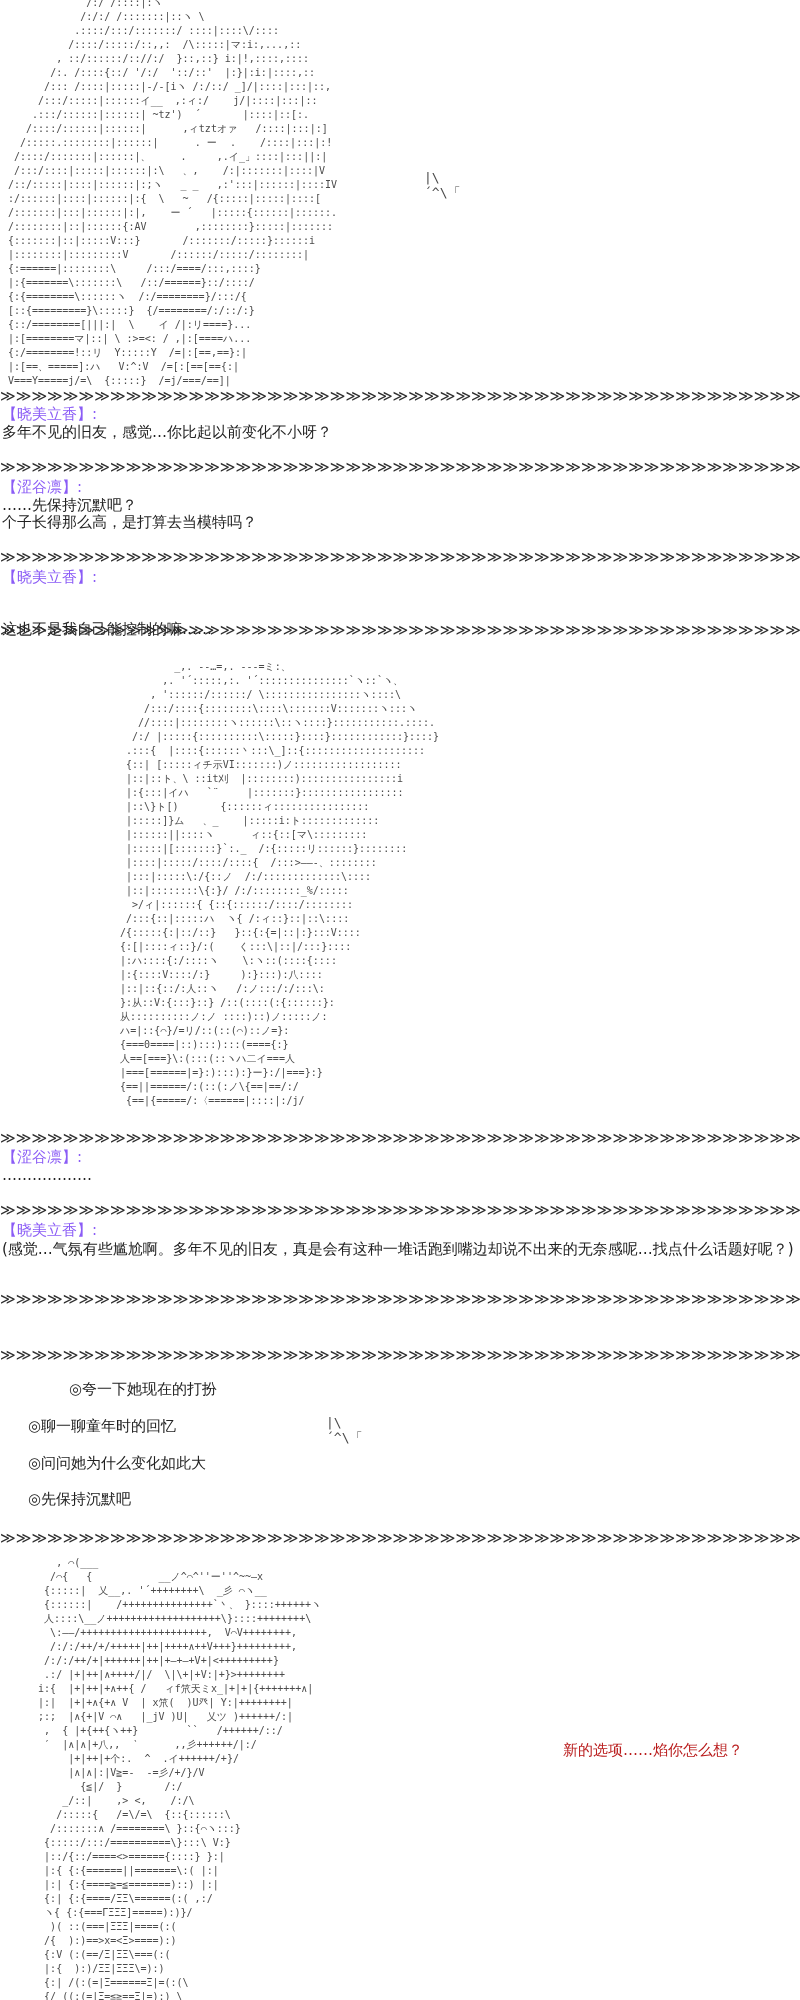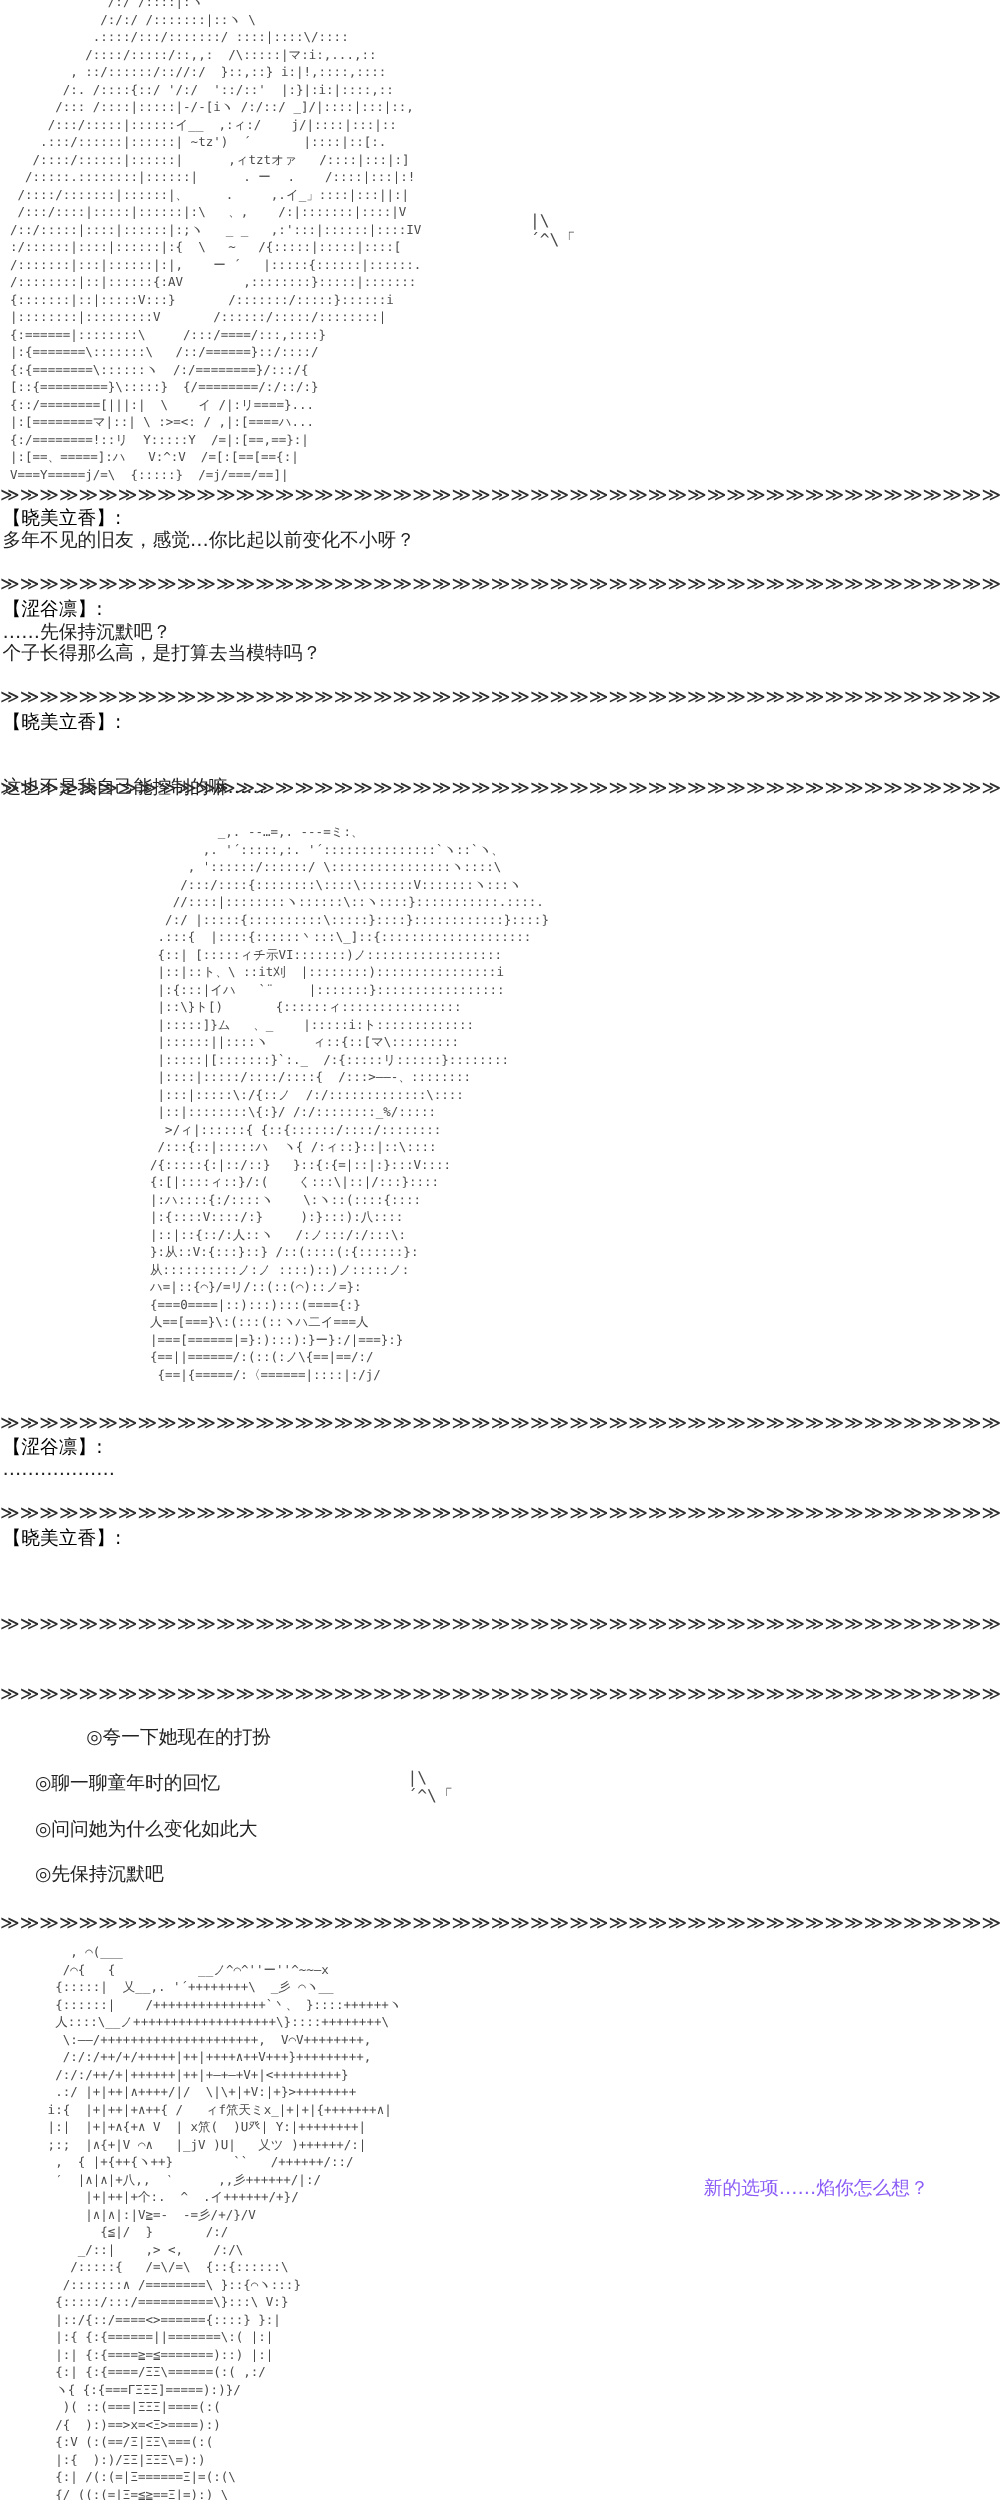--- a/index.html
+++ b/index.html
@@ -1,25 +1,25 @@
 <!DOCTYPE html>
 <html><head>
 <meta charset="utf-8">
 <style>
   html,body{margin:0;padding:0;}
   body{background:#ffffff;font-family:"DejaVu Sans",sans-serif;}
   #canvas{position:relative;width:800px;height:2000px;background:#ffffff;overflow:hidden;color:#2e2e2e;}
   .art{position:absolute;margin:0;font-family:"DejaVu Sans Mono",monospace;font-size:10px;line-height:14px;color:#4a4a4a;white-space:pre;letter-spacing:0;}
   .doodle{position:absolute;margin:0;font-family:"DejaVu Sans Mono",monospace;font-size:13px;line-height:15px;color:#4a4a4a;white-space:pre;}
   .sep{position:absolute;left:0;width:800px;height:16px;overflow:hidden;white-space:nowrap;font-size:15px;line-height:16px;color:#2e2e2e;letter-spacing:0;}
-  .spk{position:absolute;left:2px;font-size:15px;line-height:17px;color:#000000;white-space:nowrap;}
+  .spk{position:absolute;left:2px;font-size:15px;line-height:17px;color:#8b5cf6;white-space:nowrap;}
   .dlg{position:absolute;left:2px;font-size:15px;line-height:17px;color:#222;white-space:nowrap;}
   .para{position:absolute;left:2px;width:792px;font-size:15px;line-height:19px;color:#222;}
   .choice{position:absolute;left:28px;font-size:15px;line-height:17px;color:#222;white-space:nowrap;cursor:pointer;}
-  .sidenote{position:absolute;font-size:15px;color:#8b5cf6;white-space:nowrap;text-align:right;}
+  .sidenote{position:absolute;font-size:15px;color:#b91c1c;white-space:nowrap;text-align:right;}
 </style>
 </head>
 <body>
 
 <div id="canvas">
 
   <pre class="art" style="top:-4px;left:8px;">             /:/ /::::|:ヽ
             /:/:/ /:::::::|::ヽ \
            .::::/:::/:::::::/ ::::|::::\/::::
           /::::/:::::/::,,:  /\:::::|マ:i:,...,::
@@ -102,20 +102,21 @@
    {==|{=====/:〈======|::::|:/j/</pre>
 
   <div class="sep" style="top:1130px;">≫≫≫≫≫≫≫≫≫≫≫≫≫≫≫≫≫≫≫≫≫≫≫≫≫≫≫≫≫≫≫≫≫≫≫≫≫≫≫≫≫≫≫≫≫≫≫≫≫≫≫≫≫≫≫≫≫≫≫≫≫≫≫≫≫≫≫≫≫≫</div>
 
   <div class="spk" style="top:1149px;">【涩谷凛】:</div>
   <div class="dlg" style="top:1167px;">………………</div>
 
   <div class="sep" style="top:1202px;">≫≫≫≫≫≫≫≫≫≫≫≫≫≫≫≫≫≫≫≫≫≫≫≫≫≫≫≫≫≫≫≫≫≫≫≫≫≫≫≫≫≫≫≫≫≫≫≫≫≫≫≫≫≫≫≫≫≫≫≫≫≫≫≫≫≫≫≫≫≫</div>
 
   <div class="spk" style="top:1222px;">【晓美立香】:</div>
+  <div class="para" style="top:1240px;">(感觉…气氛有些尴尬啊。多年不见的旧友，真是会有这种一堆话跑到嘴边却说不出来的无奈感呢…找点什么话题好呢？)</div>
 
   <div class="sep" style="top:1291px;">≫≫≫≫≫≫≫≫≫≫≫≫≫≫≫≫≫≫≫≫≫≫≫≫≫≫≫≫≫≫≫≫≫≫≫≫≫≫≫≫≫≫≫≫≫≫≫≫≫≫≫≫≫≫≫≫≫≫≫≫≫≫≫≫≫≫≫≫≫≫</div>
   <div class="sep" style="top:1347px;">≫≫≫≫≫≫≫≫≫≫≫≫≫≫≫≫≫≫≫≫≫≫≫≫≫≫≫≫≫≫≫≫≫≫≫≫≫≫≫≫≫≫≫≫≫≫≫≫≫≫≫≫≫≫≫≫≫≫≫≫≫≫≫≫≫≫≫≫≫≫</div>
 
   <div class="choice" style="top:1381px;margin-left:41px;">◎夸一下她现在的打扮</div>
   <div class="choice" style="top:1418px;">◎聊一聊童年时的回忆</div>
   <pre class="doodle" style="top:1415px;left:326px;">|\
 ´^\「</pre>
   <div class="choice" style="top:1455px;">◎问问她为什么变化如此大</div>
   <div class="choice" style="top:1491px;">◎先保持沉默吧</div>

